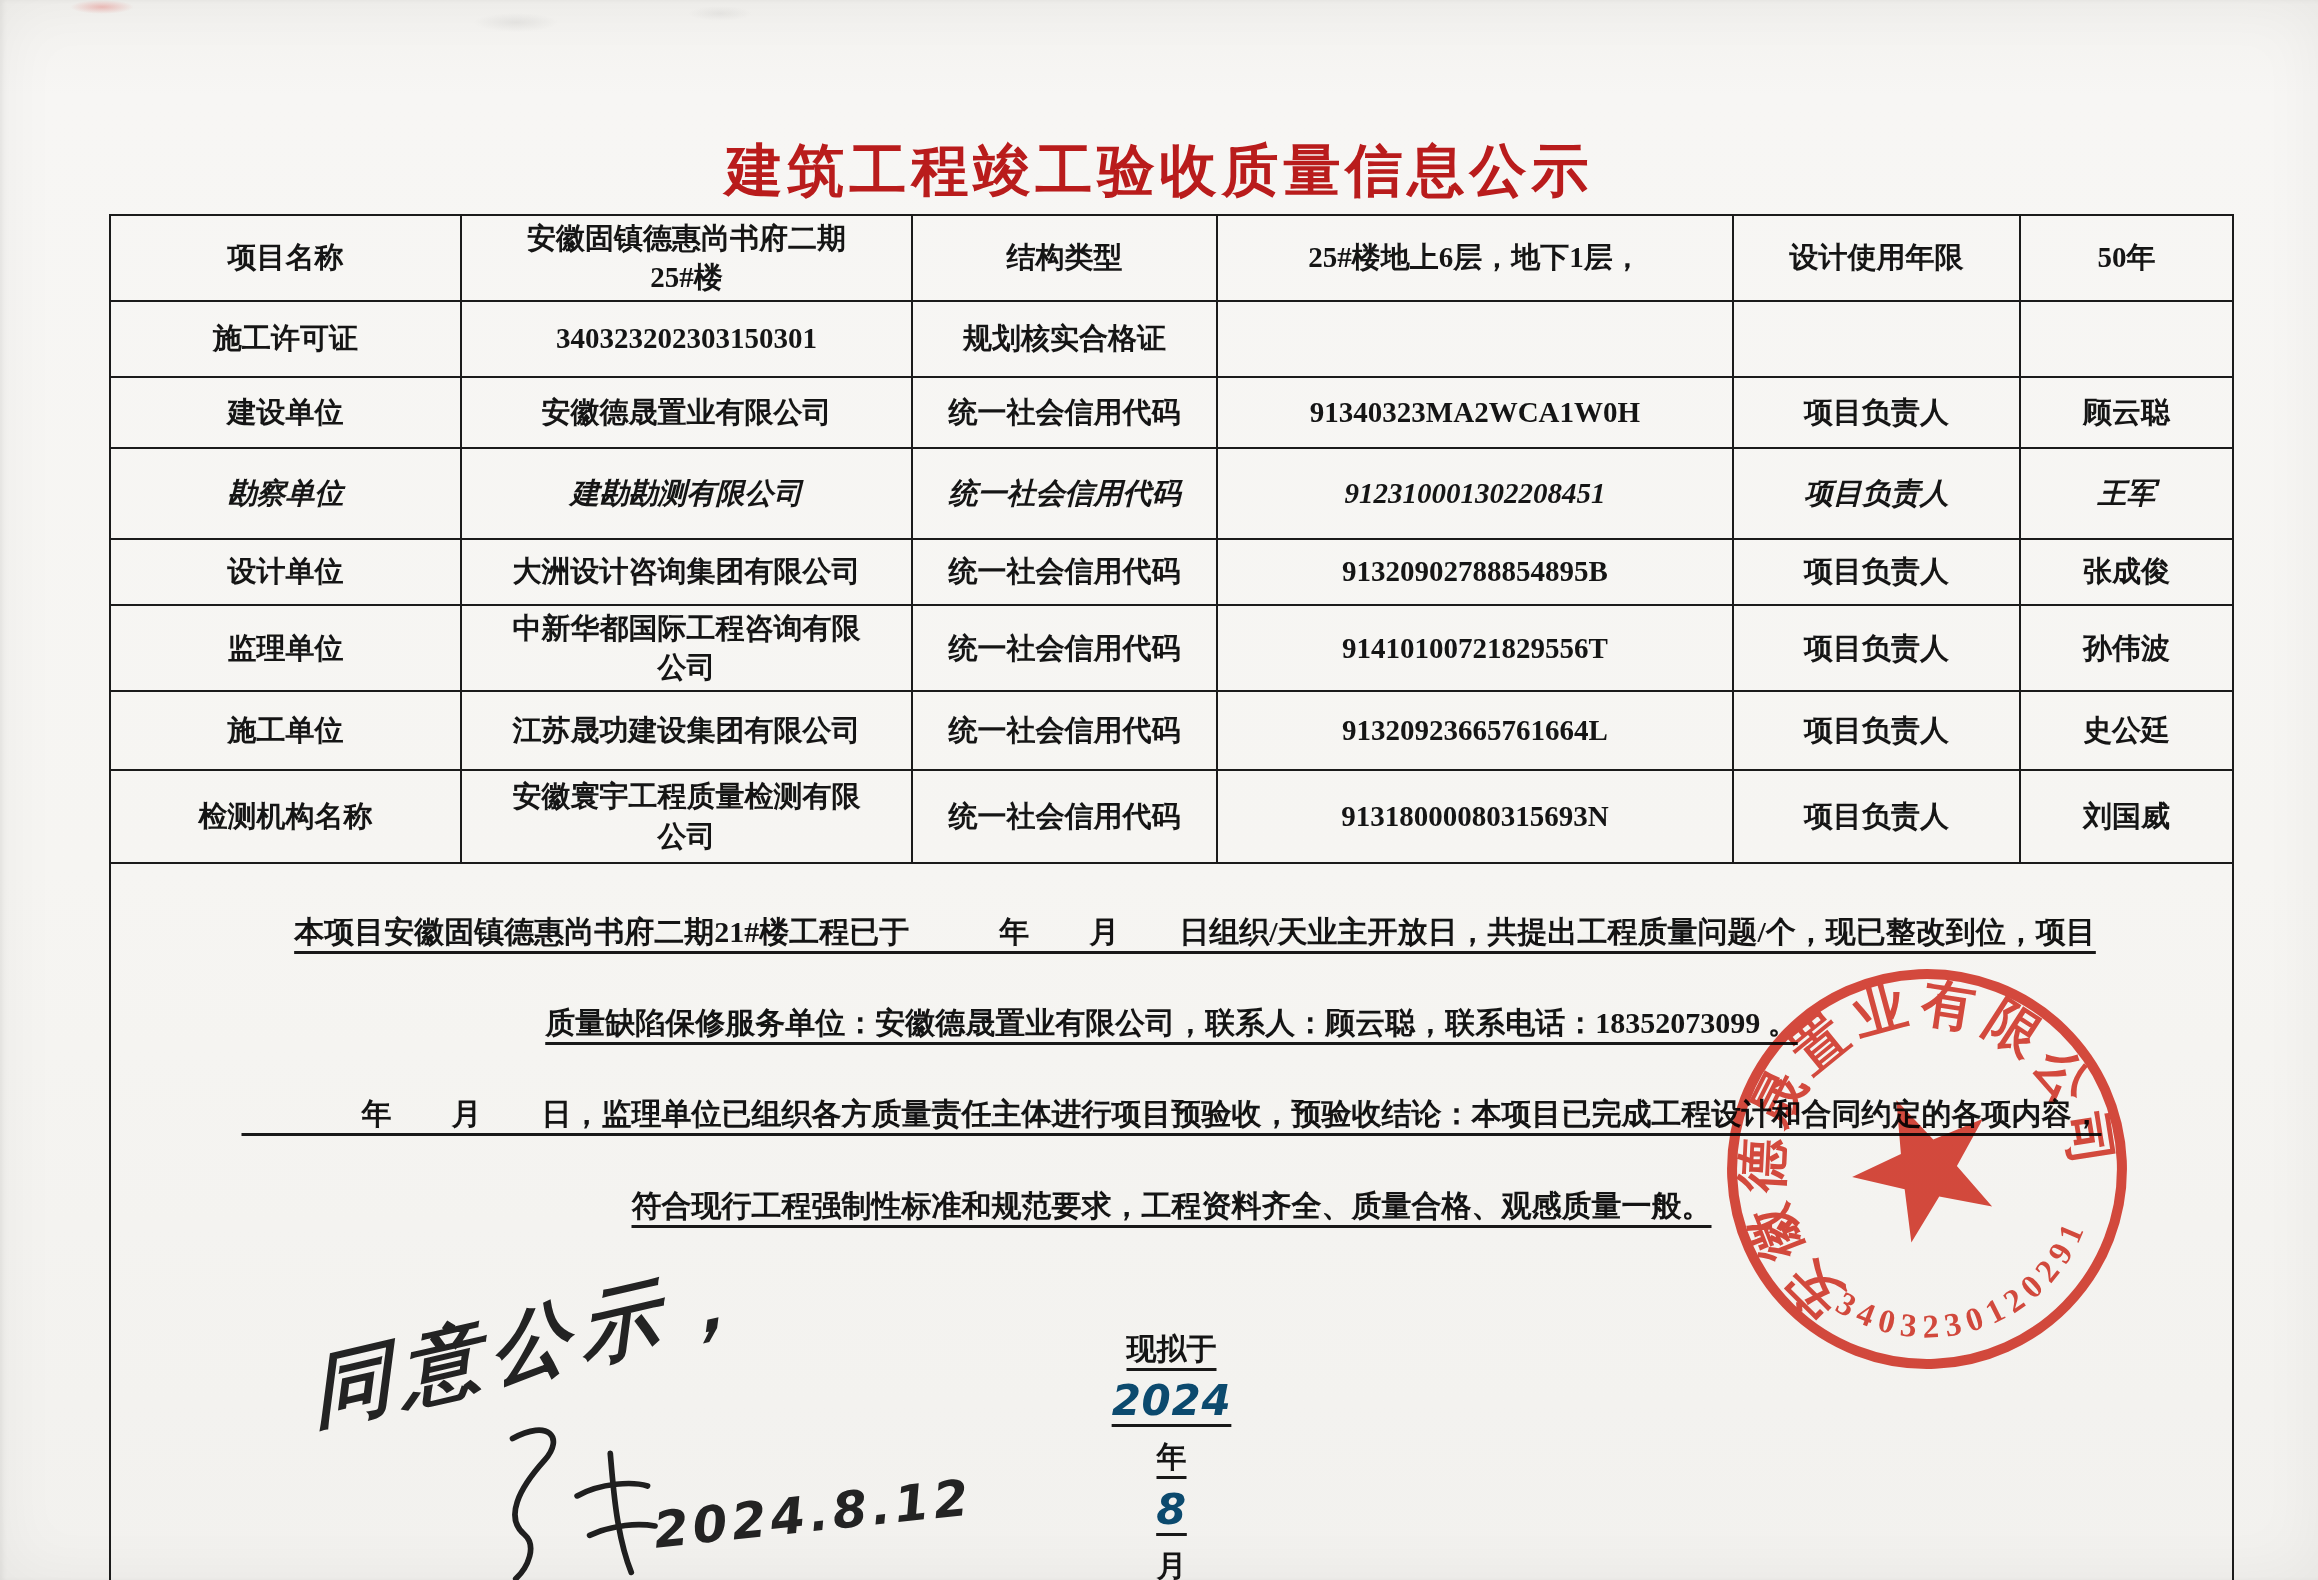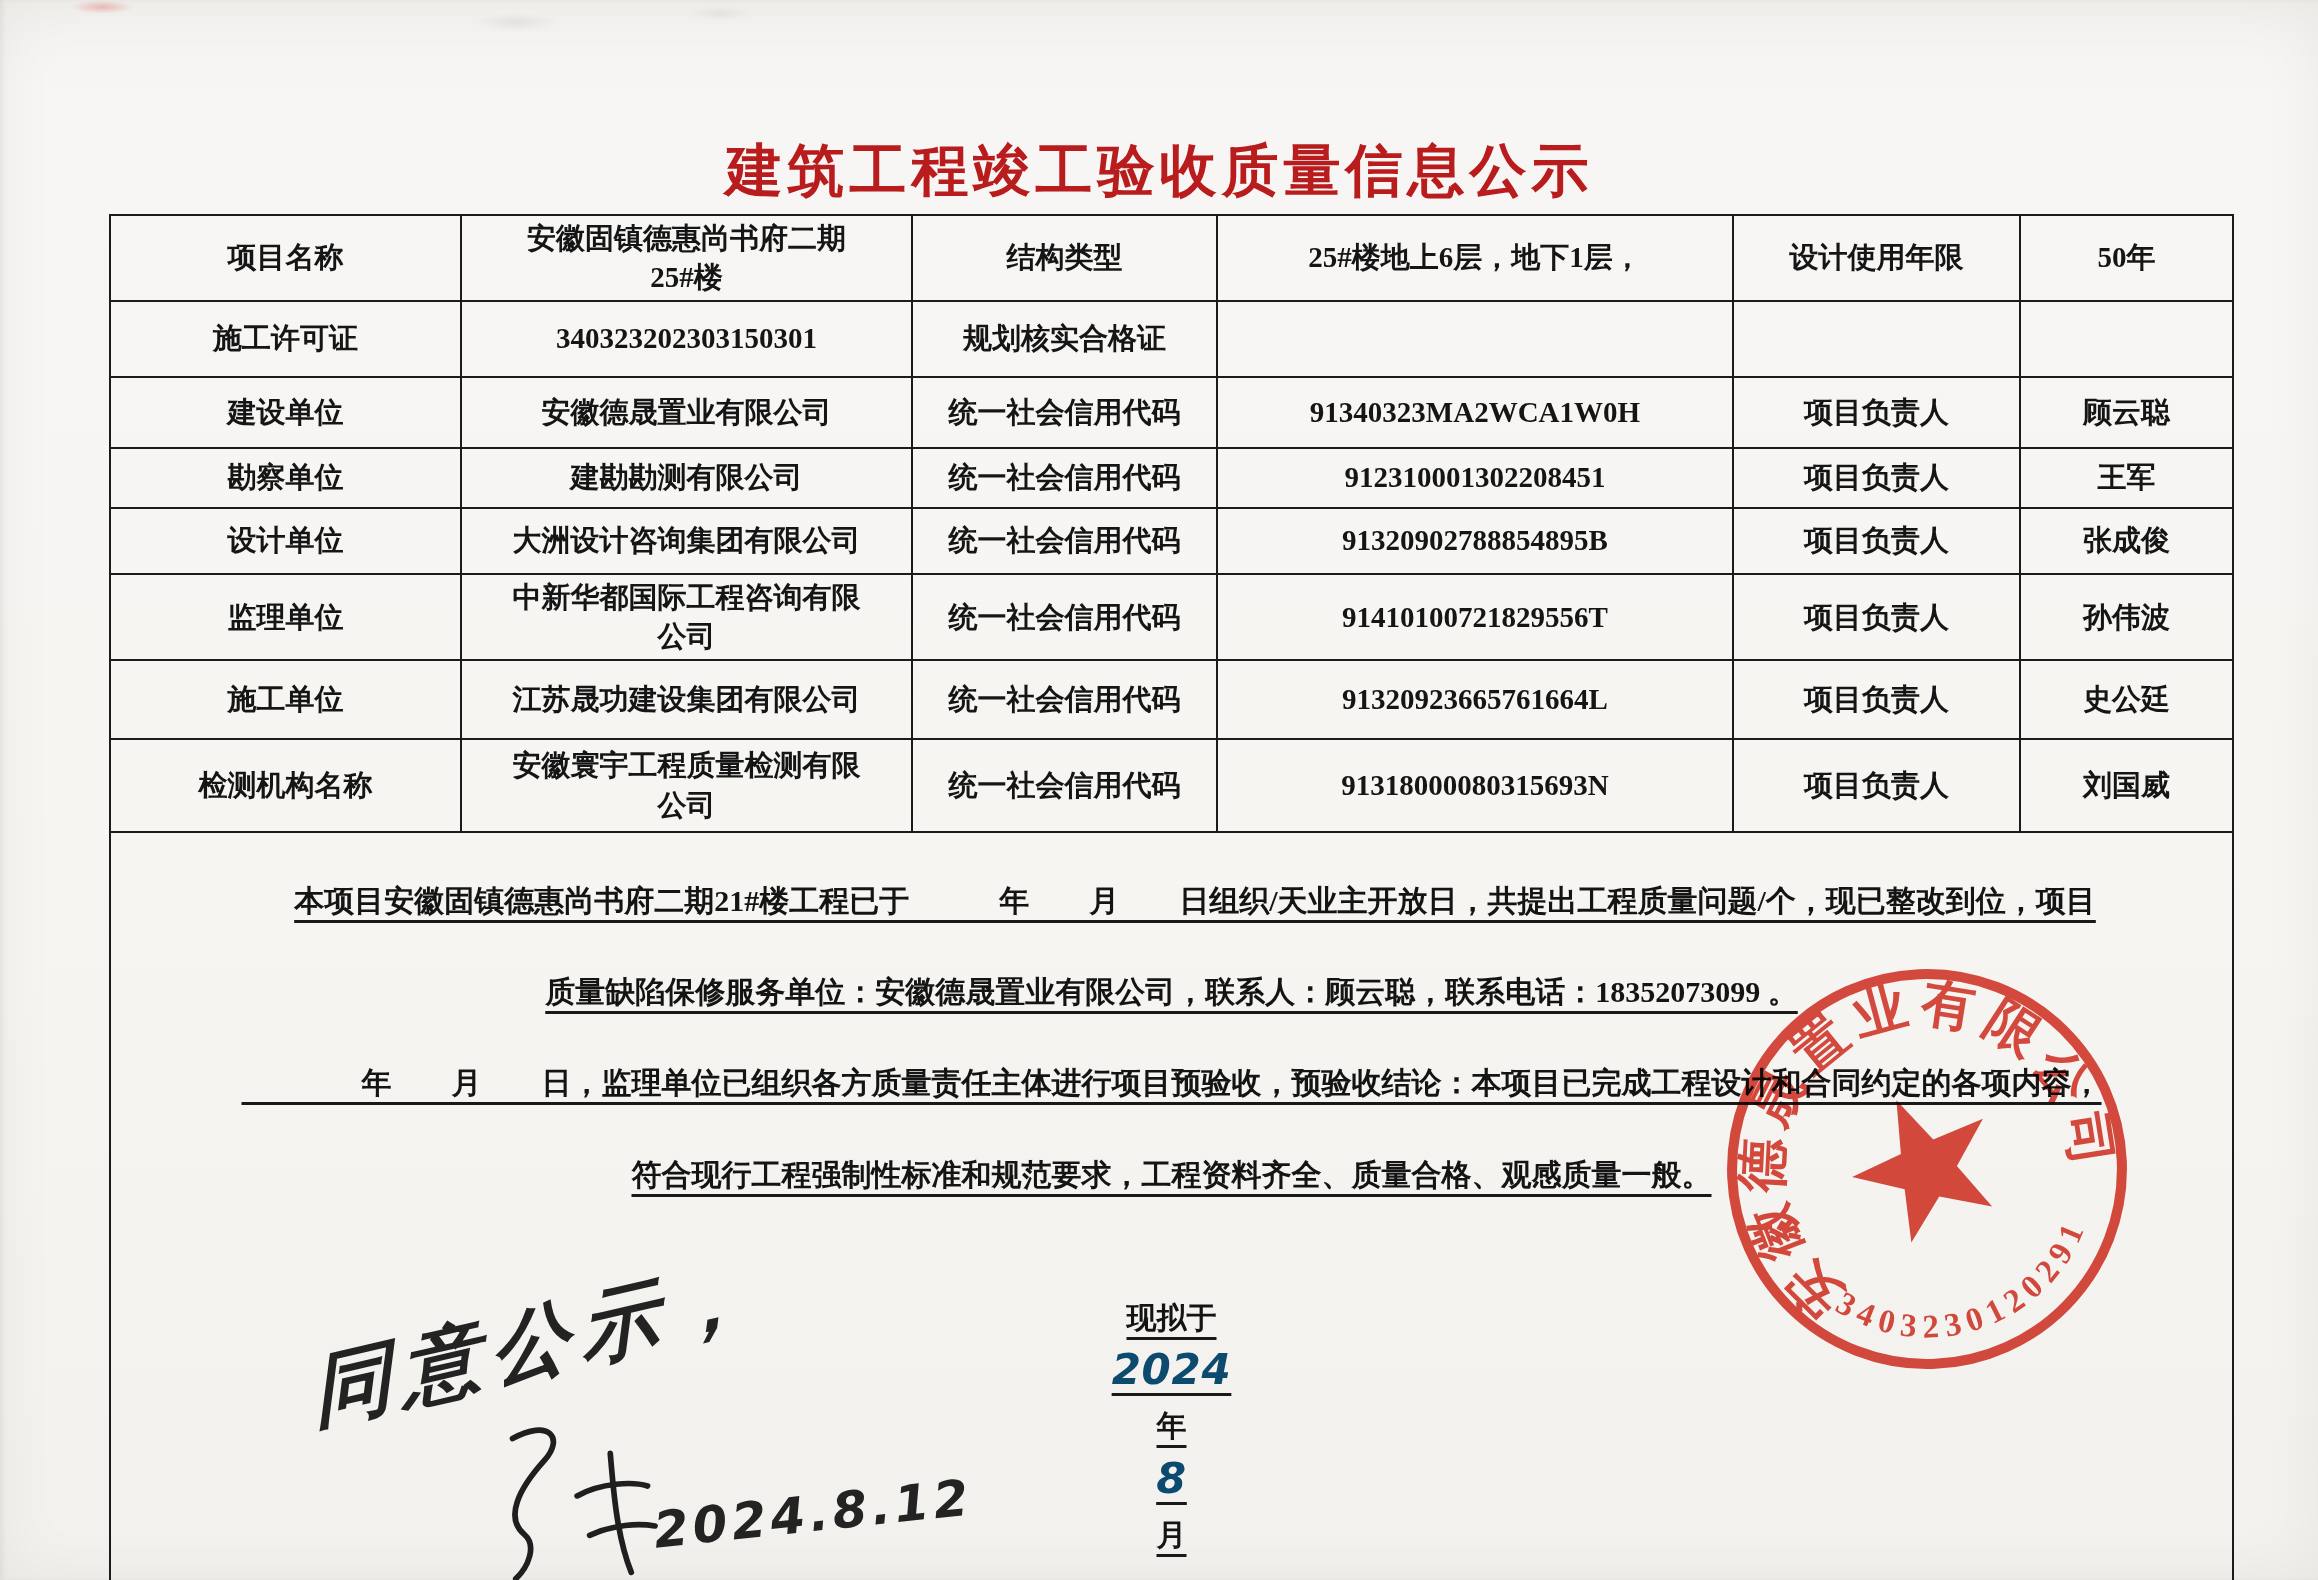--- a/index.html
+++ b/index.html
@@ -24,21 +24,21 @@
 
   table.info{
     position:absolute;left:109px;top:214px;width:2122px;
     border-collapse:collapse;table-layout:fixed;
   }
   table.info td{
     border:2.1px solid #1b1b1b;text-align:center;vertical-align:middle;
     font-size:29px;font-weight:600;color:#151515;padding:2.9px 7.2px;
     white-space:pre-line;line-height:1.35;
   }
-  tr.r1{height:63px;} tr.r2{height:76px;} tr.r3{height:71px;} tr.r4{height:60px;}
+  tr.r1{height:63px;} tr.r2{height:76px;} tr.r3{height:71px;} tr.r4{height:91px;font-style:italic;}
   tr.r5{height:66px;} tr.r6{height:86px;margin-left:40px;} tr.r7{height:79px;} tr.r8{height:93px;}
   tr.r9{height:387px;}
   td.merged{
     text-align:left;vertical-align:top;padding:18.6px 13px 5.7px 13px;white-space:normal;
   }
 
   .nline{
     font-size:30px;font-weight:700;line-height:52px;color:#141414;
     text-decoration-line:underline;text-decoration-thickness:2.9px;
     text-underline-offset:9.3px;text-decoration-color:#191919;

